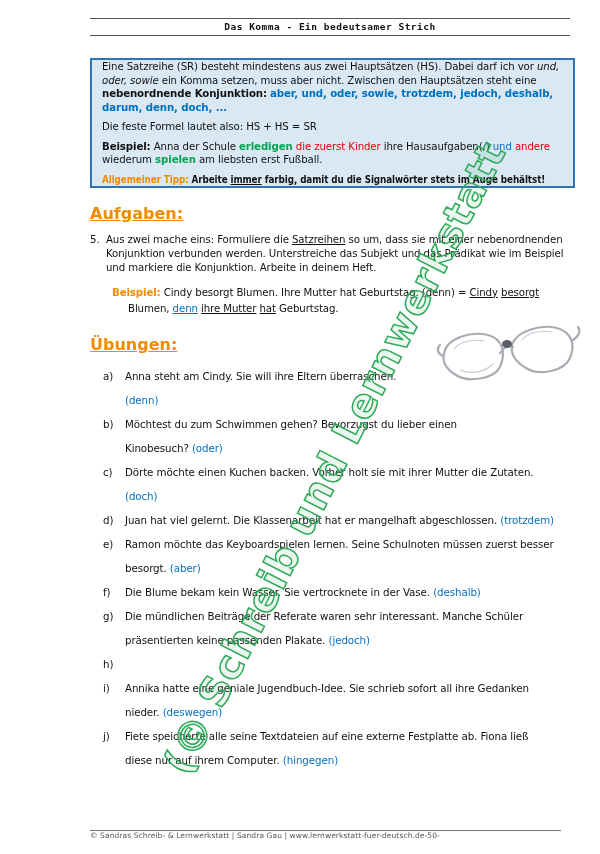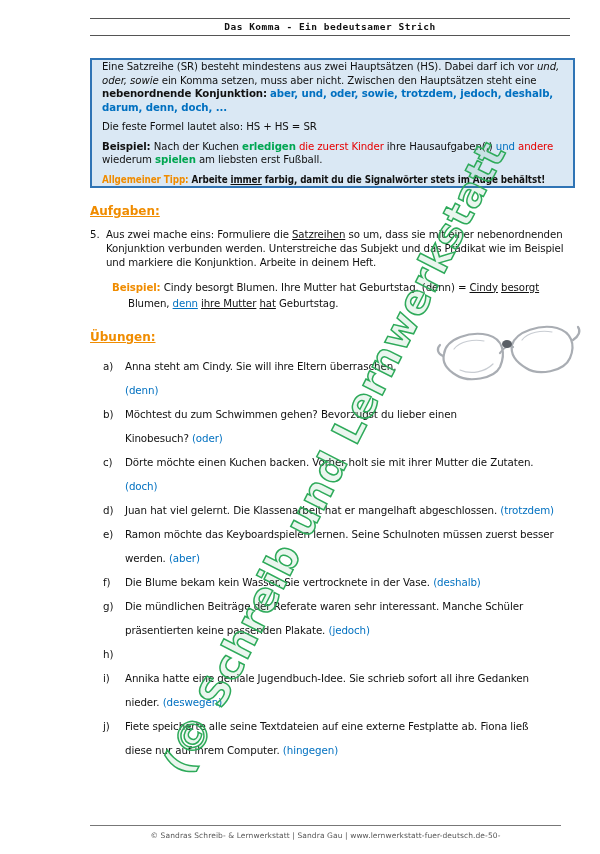--- a/index.html
+++ b/index.html
@@ -13,21 +13,21 @@
 
   
   .main { position:relative; z-index:2; margin:0 50px 0 65px; color:#111; }
 
   .info-box { margin-top:22px; border:2px solid #2f74b5; background:#dae8f4; padding:0 10px;
               font-size:10.2px; line-height:1.33; letter-spacing:-.1px; }
   .info-box p { margin:0; }
   .info-box .formula, .info-box .example, .info-box .tip { margin-top:6px; }
   .info-box .tip { font-size:10px; white-space:nowrap; transform:scaleX(.88); transform-origin:0 50%; }
 
-  .section-heading { margin-top:16px; font-size:12px; font-weight:bold; color:#f08c00; text-decoration:underline; }
+  .section-heading { margin-top:16px; font-size:16px; font-weight:bold; color:#f08c00; text-decoration:underline; }
   .uebungen-heading { margin-top:18px; }
 
   .task { margin-top:10px; display:flex; font-size:10.2px; line-height:1.35; letter-spacing:-.1px; }
   .task-number { flex:none; width:16px; }
   .task-text { flex:1; }
   .task-example { margin-top:10px; margin-left:22px; padding-left:16px; text-indent:-16px;
                   font-size:10.2px; line-height:1.58; letter-spacing:-.1px; max-width:440px; }
 
   .exercises { margin-top:10px; margin-left:13px; list-style:none; font-size:10.3px; line-height:24px; letter-spacing:-.1px; }
   .ex-item { display:flex; }
@@ -47,21 +47,21 @@
   .watermark { position:absolute; left:150px; top:748px; z-index:6; pointer-events:none; white-space:nowrap;
                font-size:40px; font-weight:bold; letter-spacing:1px;
                color:rgba(46,170,90,.10); -webkit-text-stroke:1.5px #2eaa5a;
                transform:rotate(-63deg); transform-origin:0 50%; }
 
   
   .glasses { position:absolute; left:408px; top:318px; z-index:1; }
 
   
   .footer { position:absolute; left:65px; right:64px; bottom:14px; border-top:1px solid #777;
-            padding-top:5px; display:flex; justify-content:center;
+            display:flex; justify-content:flex-start;
             font-size:7.5px; color:#555; letter-spacing:.1px; }
 </style>
 </head>
 <body>
 
 <div class="page">
 
   <div class="header">Das Komma - Ein bedeutsamer Strich</div>
 
   <div class="watermark">(© Schreib und Lernwerkstatt</div>
@@ -82,21 +82,21 @@
       </g>
       <ellipse cx="74" cy="26" rx="5" ry="4" fill="#5a5f66"></ellipse>
     </svg>
   </div>
 
   <div class="main">
 
     <div class="info-box">
       <p><span>Eine Satzreihe (SR) besteht mindestens aus zwei Hauptsätzen (HS). Dabei darf ich vor </span><span class="i">und, oder, sowie</span><span> ein Komma setzen, muss aber nicht. Zwischen den Hauptsätzen steht eine </span><span class="b">nebenordnende Konjunktion:</span><span> </span><span class="c-blue b">aber, und, oder, sowie, trotzdem, jedoch, deshalb, darum, denn, doch, ...</span></p>
       <p class="formula"><span>Die feste Formel lautet also: HS + HS = SR</span></p>
-      <p class="example"><span class="b">Beispiel:</span><span> Nach der Kuchen </span><span class="c-green">erledigen</span><span> </span><span class="c-red">die zuerst Kinder</span><span> ihre Hausaufgaben(,) </span><span class="c-blue">und</span><span> </span><span class="c-red">andere</span><span> wiederum </span><span class="c-green">spielen</span><span> am liebsten erst Fußball.</span></p>
+      <p class="example"><span class="b">Beispiel:</span><span> Anna der Schule </span><span class="c-green">erledigen</span><span> </span><span class="c-red">die zuerst Kinder</span><span> ihre Hausaufgaben(,) </span><span class="c-blue">und</span><span> </span><span class="c-red">andere</span><span> wiederum </span><span class="c-green">spielen</span><span> am liebsten erst Fußball.</span></p>
       <p class="tip"><span class="c-orange b">Allgemeiner Tipp:</span><span class="b"> Arbeite </span><span class="b u">immer</span><span class="b"> farbig, damit du die Signalwörter stets im Auge behältst!</span></p>
     </div>
 
     <h2 class="section-heading">Aufgaben:</h2>
 
     <div class="task">
       <span class="task-number">5.</span>
       <div class="task-text"><span>Aus zwei mache eins: Formuliere die </span><span class="u">Satzreihen</span><span> so um, dass sie mit einer nebenordnenden Konjunktion verbunden werden. Unterstreiche das Subjekt und das Prädikat wie im Beispiel und markiere die Konjunktion. Arbeite in deinem Heft.</span></div>
     </div>
 
@@ -116,21 +116,21 @@
       <li class="ex-item">
         <span class="ex-letter">c)</span>
         <div class="ex-text"><span>Dörte möchte einen Kuchen backen. Vorher holt sie mit ihrer Mutter die Zutaten.</span><br><span class="c-blue">(doch)</span></div>
       </li>
       <li class="ex-item">
         <span class="ex-letter">d)</span>
         <div class="ex-text"><span>Juan hat viel gelernt. Die Klassenarbeit hat er mangelhaft abgeschlossen. </span><span class="c-blue">(trotzdem)</span></div>
       </li>
       <li class="ex-item">
         <span class="ex-letter">e)</span>
-        <div class="ex-text"><span>Ramon möchte das Keyboardspielen lernen. Seine Schulnoten müssen zuerst besser</span><br><span>werden. </span><span class="c-blue">(aber)</span></div>
+        <div class="ex-text"><span>Ramon möchte das Keyboardspielen lernen. Seine Schulnoten müssen zuerst besser</span><br><span>besorgt. </span><span class="c-blue">(aber)</span></div>
       </li>
       <li class="ex-item">
         <span class="ex-letter">f)</span>
         <div class="ex-text"><span>Die Blume bekam kein Wasser. Sie vertrocknete in der Vase. </span><span class="c-blue">(deshalb)</span></div>
       </li>
       <li class="ex-item">
         <span class="ex-letter">g)</span>
         <div class="ex-text"><span>Die mündlichen Beiträge der Referate waren sehr interessant. Manche Schüler</span><br><span>präsentierten keine passenden Plakate. </span><span class="c-blue">(jedoch)</span></div>
       </li>
       <li class="ex-item">

